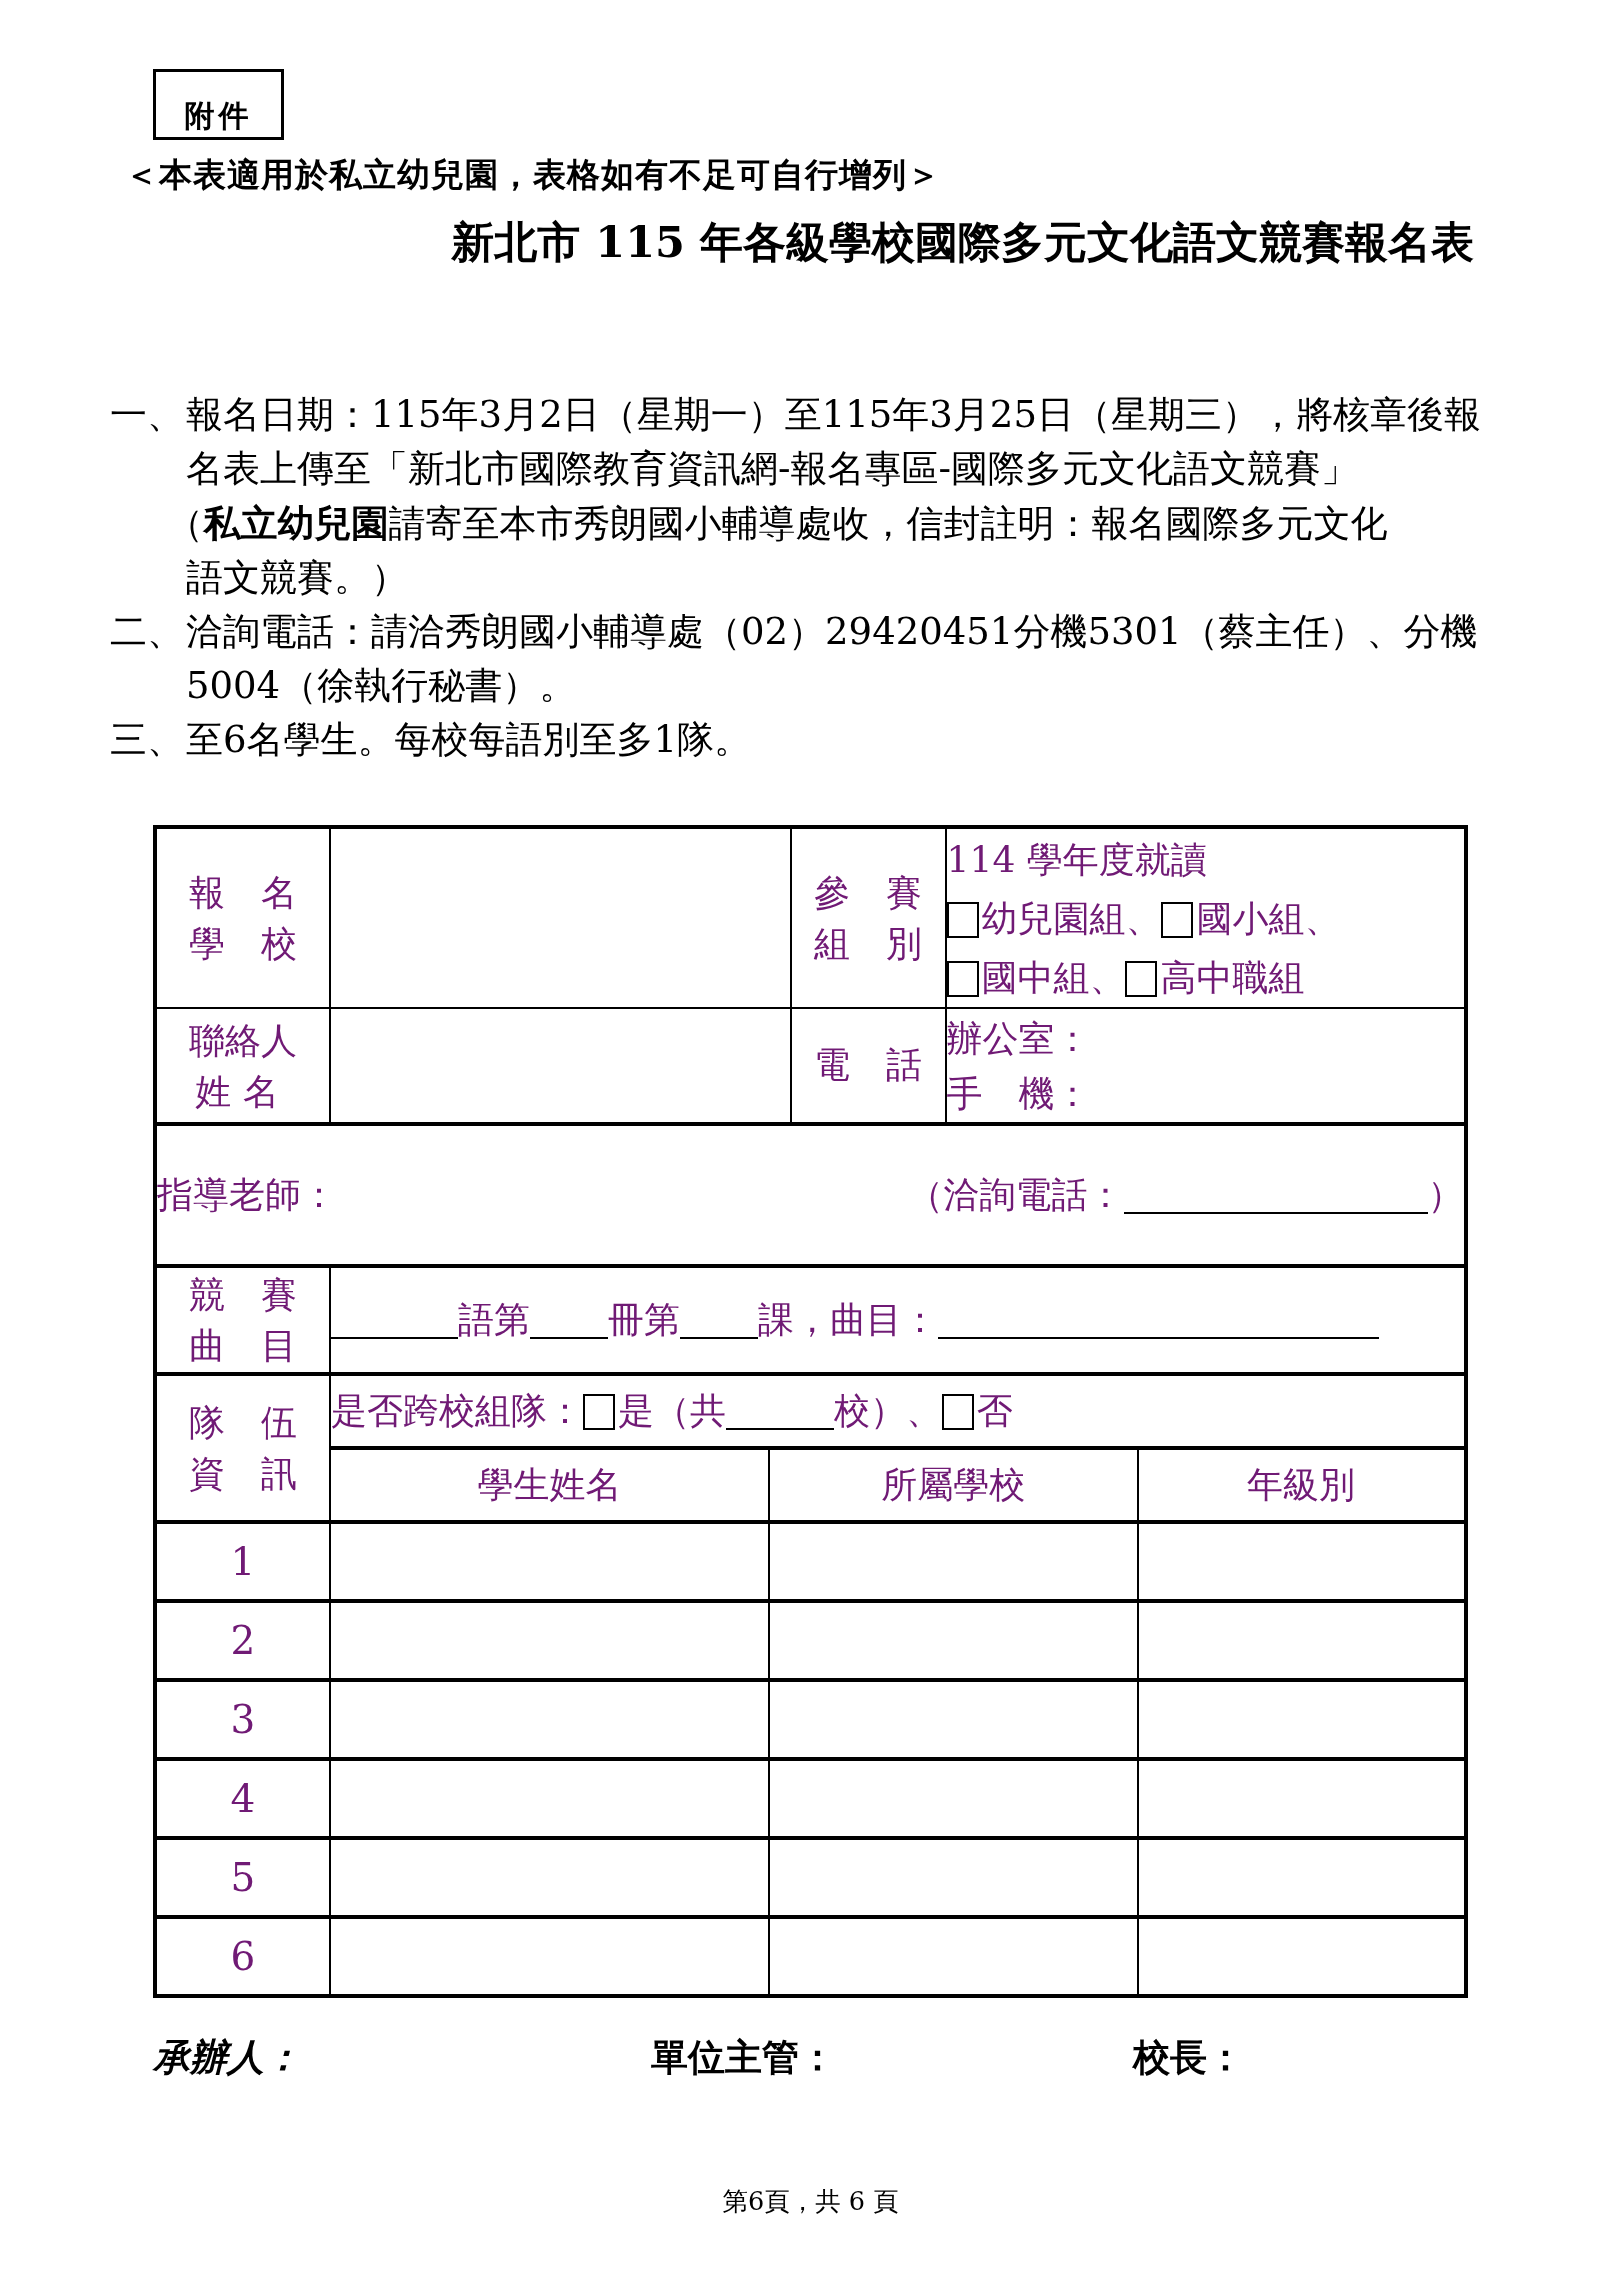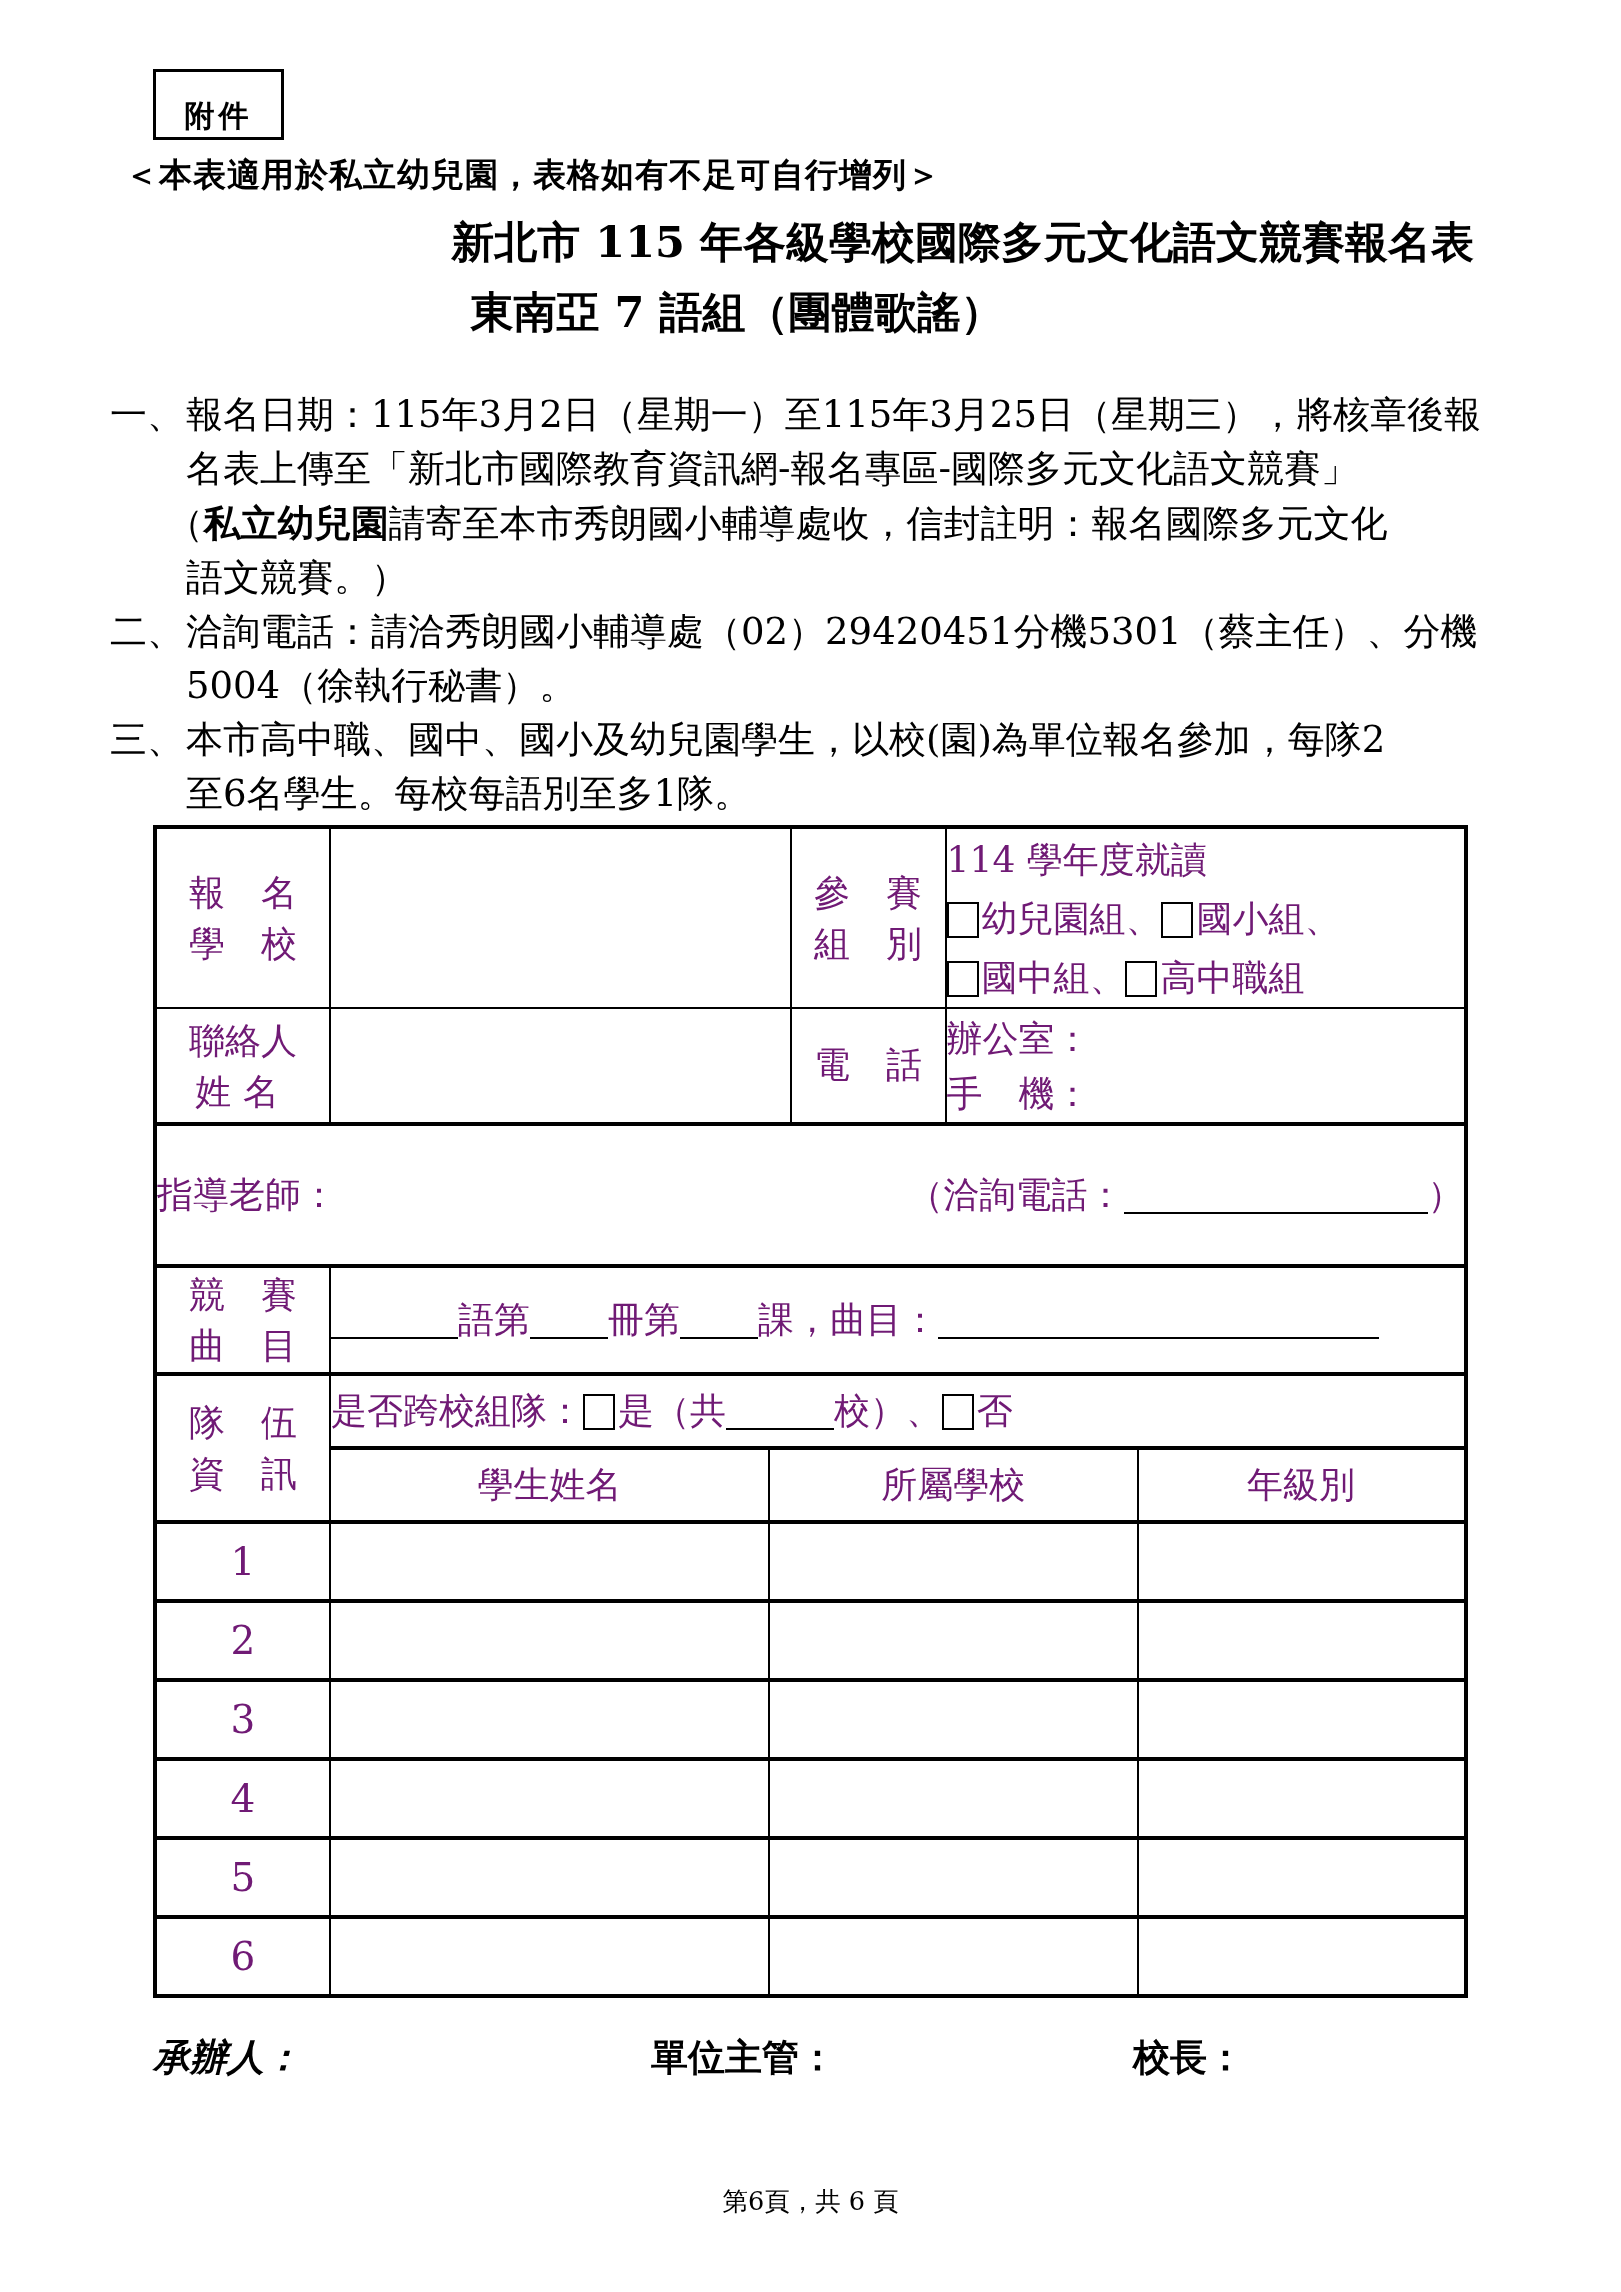--- a/index.html
+++ b/index.html
@@ -92,38 +92,36 @@
 
 <div id="page">
 
   <div class="attach-box">
     <span>附件</span>
   </div>
 
   <div class="note-line">＜本表適用於私立幼兒園，表格如有不足可自行增列＞</div>
 
   <div class="doc-title">新北市 115 年各級學校國際多元文化語文競賽報名表</div>
-  <div class="doc-subtitle">東南亞 7 語組（團體歌謠）</div>
 
   <div class="paras">
     <div class="para">
       <span class="marker">一、</span>
       <div class="pline">報名日期：115年3月2日（星期一）至115年3月25日（星期三），將核章後報</div>
       <div class="pline">名表上傳至「新北市國際教育資訊網-報名專區-國際多元文化語文競賽」</div>
       <div class="pline outdent"><span>（</span><span class="b">私立幼兒園</span><span>請寄至本市秀朗國小輔導處收，信封註明：報名國際多元文化</span></div>
       <div class="pline">語文競賽。）</div>
     </div>
     <div class="para">
       <span class="marker">二、</span>
       <div class="pline">洽詢電話：請洽秀朗國小輔導處（02）29420451分機5301（蔡主任）、分機</div>
       <div class="pline">5004（徐執行秘書）。</div>
     </div>
     <div class="para">
       <span class="marker">三、</span>
-      <div class="pline">本市高中職、國中、國小及幼兒園學生，以校(園)為單位報名參加，每隊2</div>
       <div class="pline">至6名學生。每校每語別至多1隊。</div>
     </div>
   </div>
 
   <table class="form">
     <colgroup>
       <col style="width:175px">
         <col style="width:439px">
         <col style="width:21.6px">
       <col style="width:155px">

